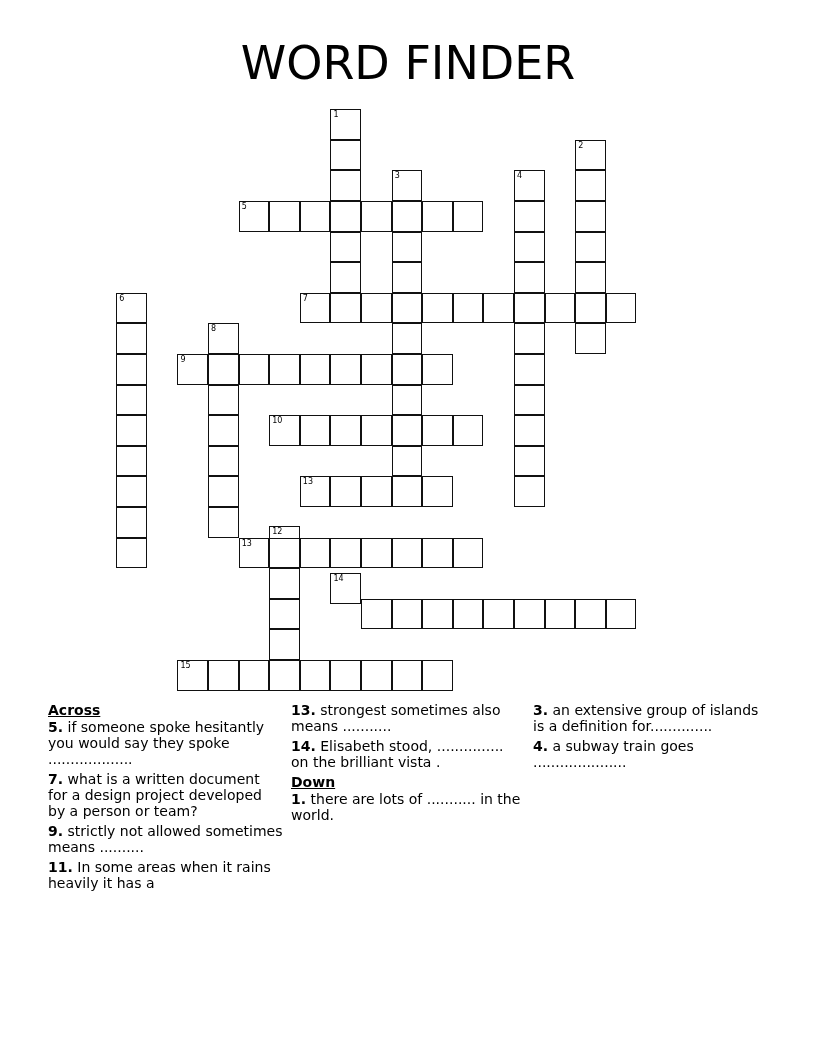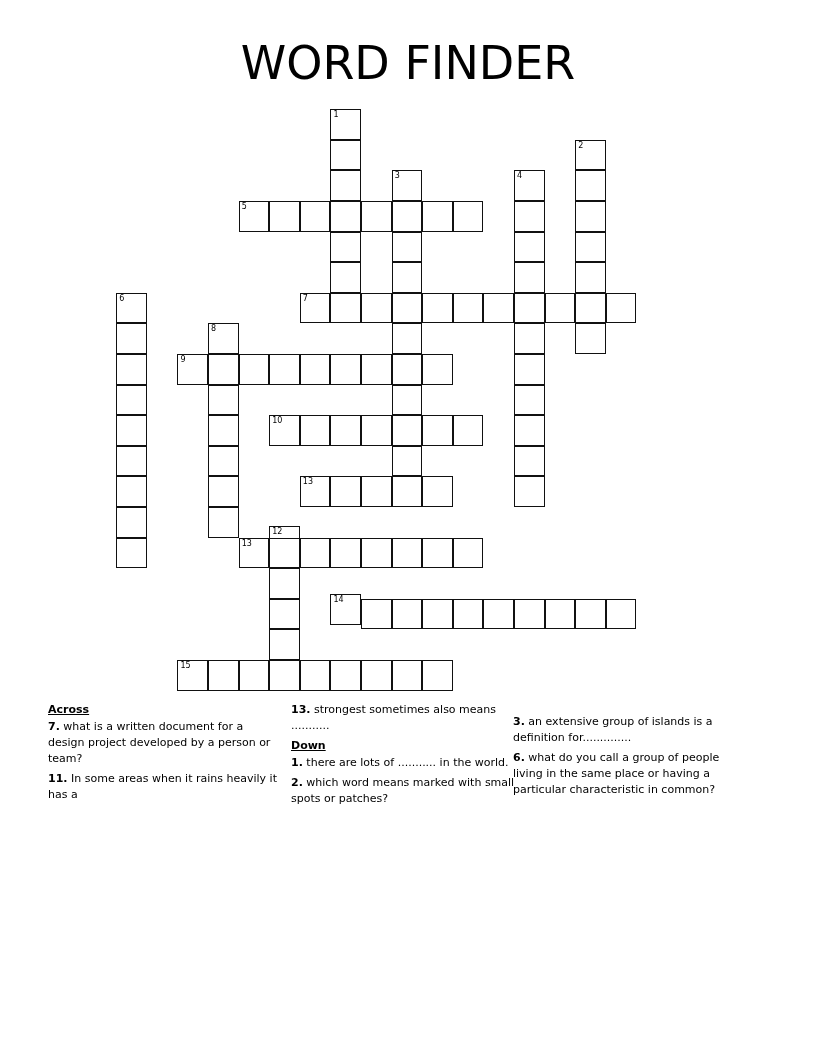--- a/index.html
+++ b/index.html
@@ -1,24 +1,24 @@
 <!DOCTYPE html>
 <html><head>
 <meta charset="utf-8">
 <style>
   html, body { margin:0; padding:0; background:#fff; }
   body { width:816px; height:1056px; position:relative; font-family:"DejaVu Sans", sans-serif; color:#000; overflow:hidden; }
   .title { position:absolute; top:36px; left:0; width:816px; text-align:center; font-size:46px; letter-spacing:0px; font-family:"DejaVu Sans", sans-serif; }
   .grid { position:absolute; left:117px; top:110px; }
   .cell { position:absolute; width:30.6px; height:30.6px; box-sizing:border-box; border:1.5px solid #111; background:#fff; margin-left:-0.75px; margin-top:-0.75px; }
   .cell .num { position:absolute; top:1px; left:2px; font-size:8px; line-height:8px; }
-  .clues { position:absolute; top:702px; font-size:11px; line-height:16px; }
+  .clues { position:absolute; top:702px; font-size:14px; line-height:16px; }
   .col1 { left:48px; width:235px; }
   .col2 { left:291px; width:230px; }
-  .col3 { left:513px; width:230px;margin-top:12px; }
+  .col3 { left:533px; width:230px; }
   .head { text-decoration:underline; font-weight:bold; margin-bottom:1px; }
   .clue { margin-bottom:4px; }
   .clue b { font-weight:bold; }
 </style>
 </head>
 <body>
 
 <div class="title">WORD FINDER</div>
 
 <div class="grid" id="grid">
@@ -136,21 +136,21 @@
     <div class="cell" style="left: 153px; top: 550.8px;"></div>
     <div class="cell" style="left: 122.4px; top: 428.4px;">
       <span class="num">13</span>
     </div>
     <div class="cell" style="left: 183.6px; top: 428.4px;"></div>
     <div class="cell" style="left: 214.2px; top: 428.4px;"></div>
     <div class="cell" style="left: 244.8px; top: 428.4px;"></div>
     <div class="cell" style="left: 275.4px; top: 428.4px;"></div>
     <div class="cell" style="left: 306px; top: 428.4px;"></div>
     <div class="cell" style="left: 336.6px; top: 428.4px;"></div>
-    <div class="cell" style="left: 214.2px; top: 485px;">
+    <div class="cell" style="left: 214.2px; top: 464px;">
       <span class="num">14</span>
     </div>
     <div class="cell" style="left: 244.8px; top: 489.6px;"></div>
     <div class="cell" style="left: 275.4px; top: 489.6px;"></div>
     <div class="cell" style="left: 306px; top: 489.6px;"></div>
     <div class="cell" style="left: 336.6px; top: 489.6px;"></div>
     <div class="cell" style="left: 367.2px; top: 489.6px;"></div>
     <div class="cell" style="left: 397.8px; top: 489.6px;"></div>
     <div class="cell" style="left: 428.4px; top: 489.6px;"></div>
     <div class="cell" style="left: 459px; top: 489.6px;"></div>
@@ -162,27 +162,29 @@
     <div class="cell" style="left: 122.4px; top: 550.8px;"></div>
     <div class="cell" style="left: 183.6px; top: 550.8px;"></div>
     <div class="cell" style="left: 214.2px; top: 550.8px;"></div>
     <div class="cell" style="left: 244.8px; top: 550.8px;"></div>
     <div class="cell" style="left: 275.4px; top: 550.8px;"></div>
     <div class="cell" style="left: 306px; top: 550.8px;"></div>
   </div>
 
 <div class="clues col1">
   <div class="head">Across</div>
+  <div class="clue"><b>5.</b><span> if someone spoke hesitantly you would say they spoke ...................</span></div>
   <div class="clue"><b>7.</b><span> what is a written document for a design project developed by a person or team?</span></div>
+  <div class="clue"><b>9.</b><span> strictly not allowed sometimes means ..........</span></div>
   <div class="clue"><b>11.</b><span> In some areas when it rains heavily it has a</span></div>
 </div>
 
 <div class="clues col2">
   <div class="clue"><b>13.</b><span> strongest sometimes also means ...........</span></div>
+  <div class="clue"><b>14.</b><span> Elisabeth stood, ............... on the brilliant vista .</span></div>
   <div class="head">Down</div>
   <div class="clue"><b>1.</b><span> there are lots of ........... in the world.</span></div>
-  <div class="clue"><b>2.</b><span> which word means marked with small spots or patches?</span></div>
 </div>
 
 <div class="clues col3">
   <div class="clue"><b>3.</b><span> an extensive group of islands is a definition for..............</span></div>
-  <div class="clue"><b>6.</b><span> what do you call a group of people living in the same place or having a particular characteristic in common?</span></div>
+  <div class="clue"><b>4.</b><span> a subway train goes .....................</span></div>
 </div>
 
 </body></html>

